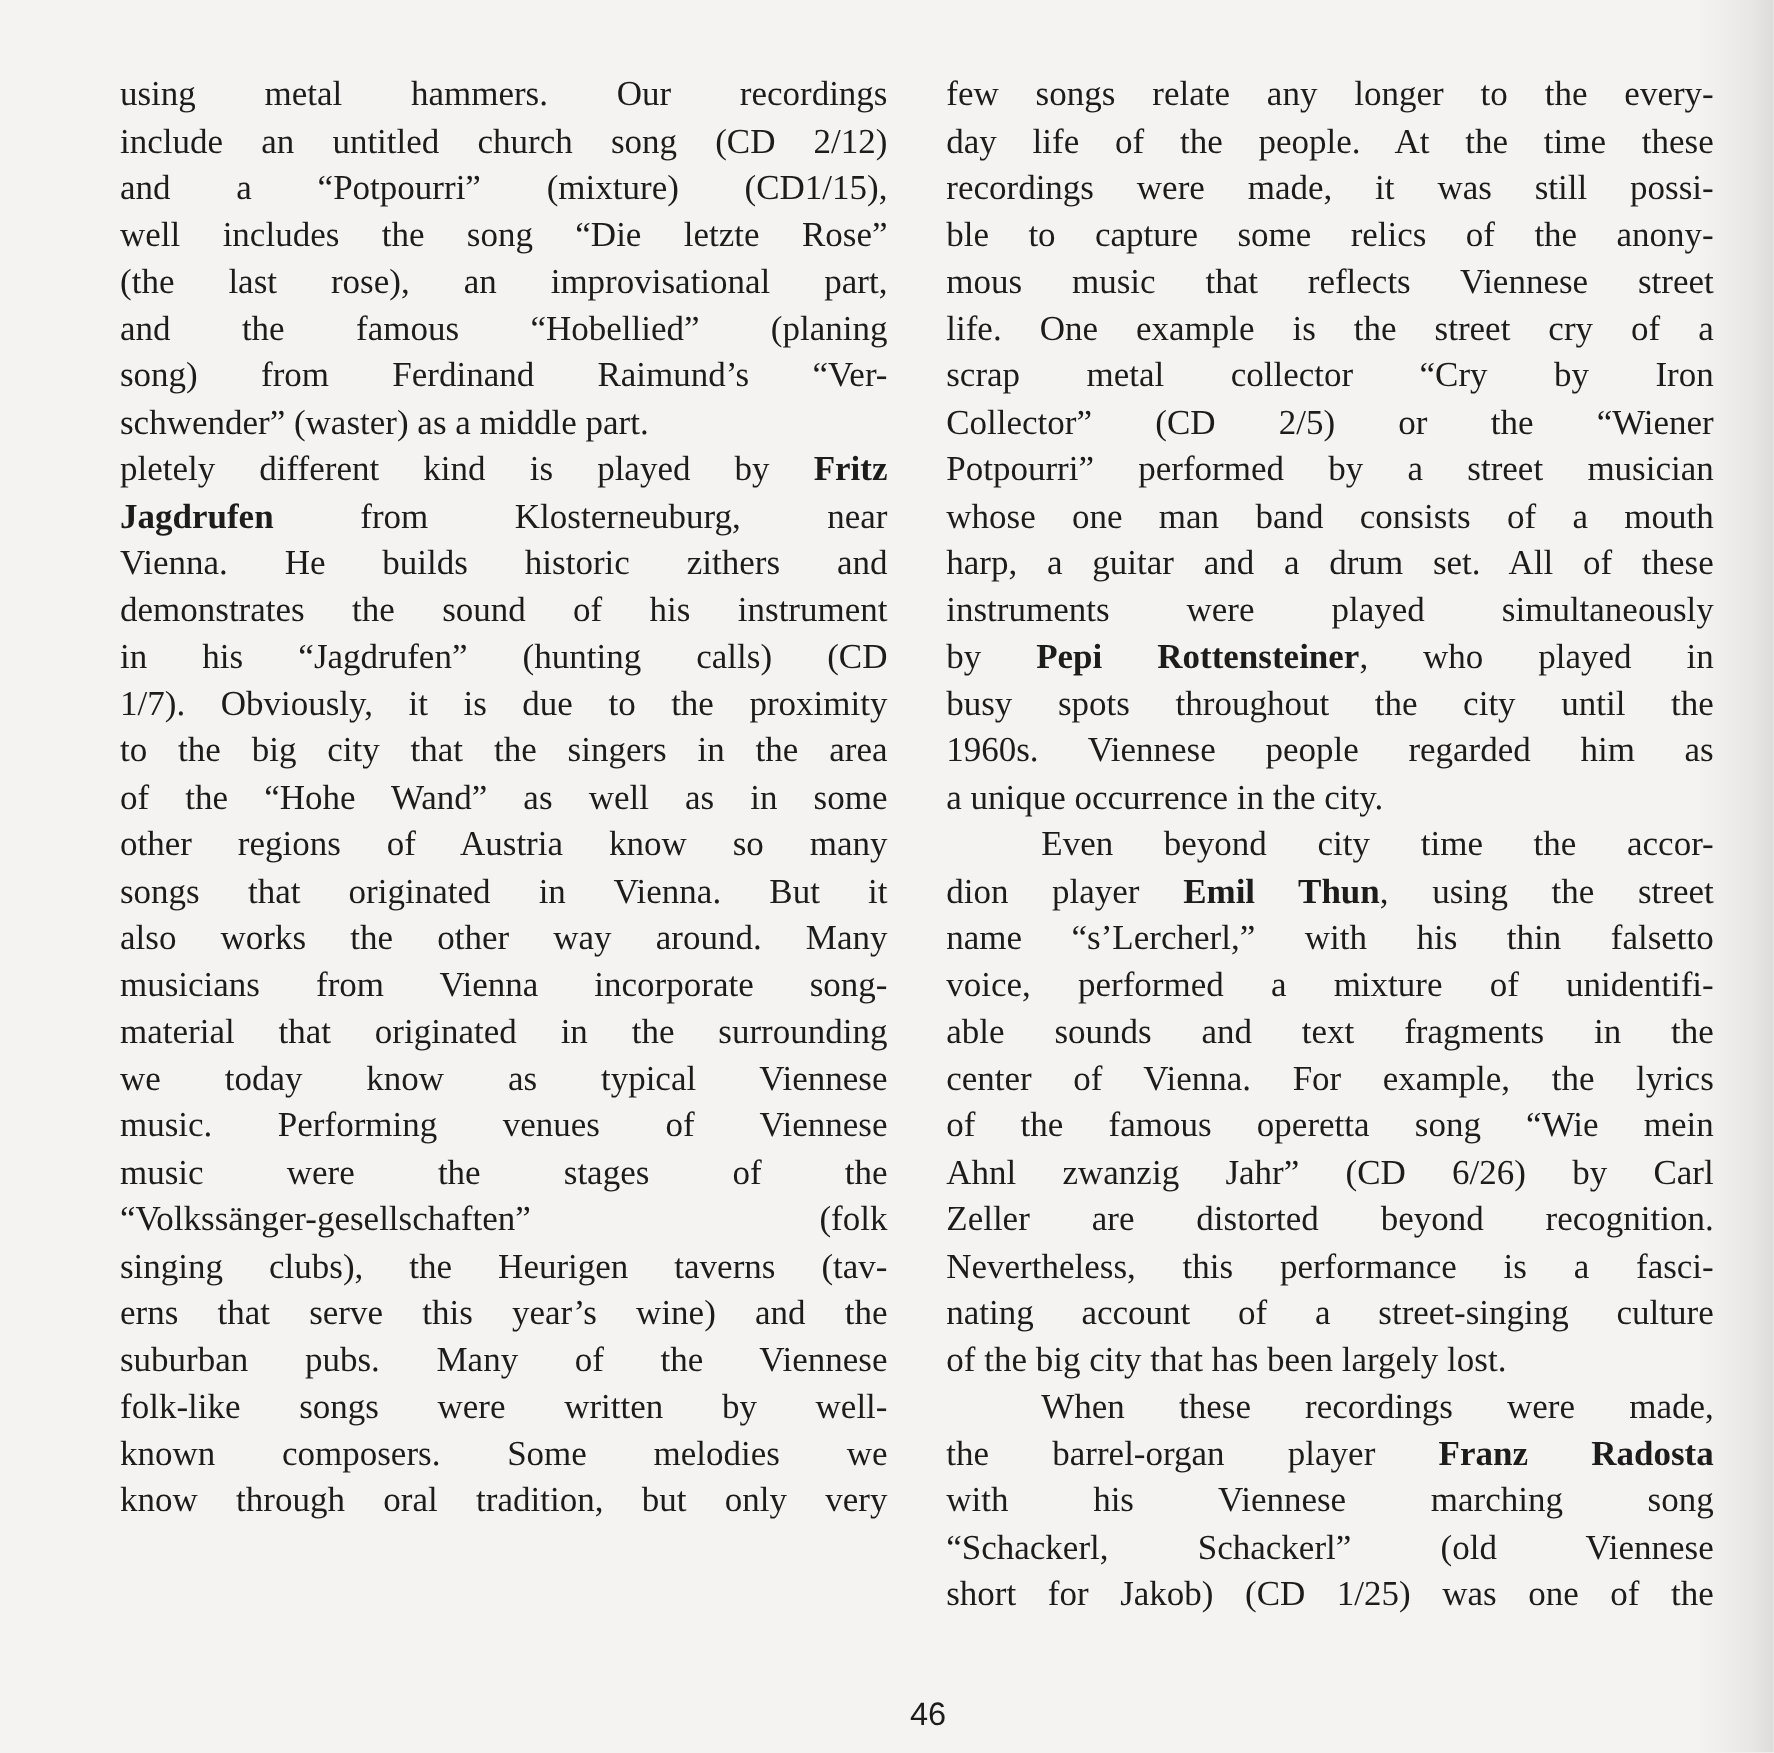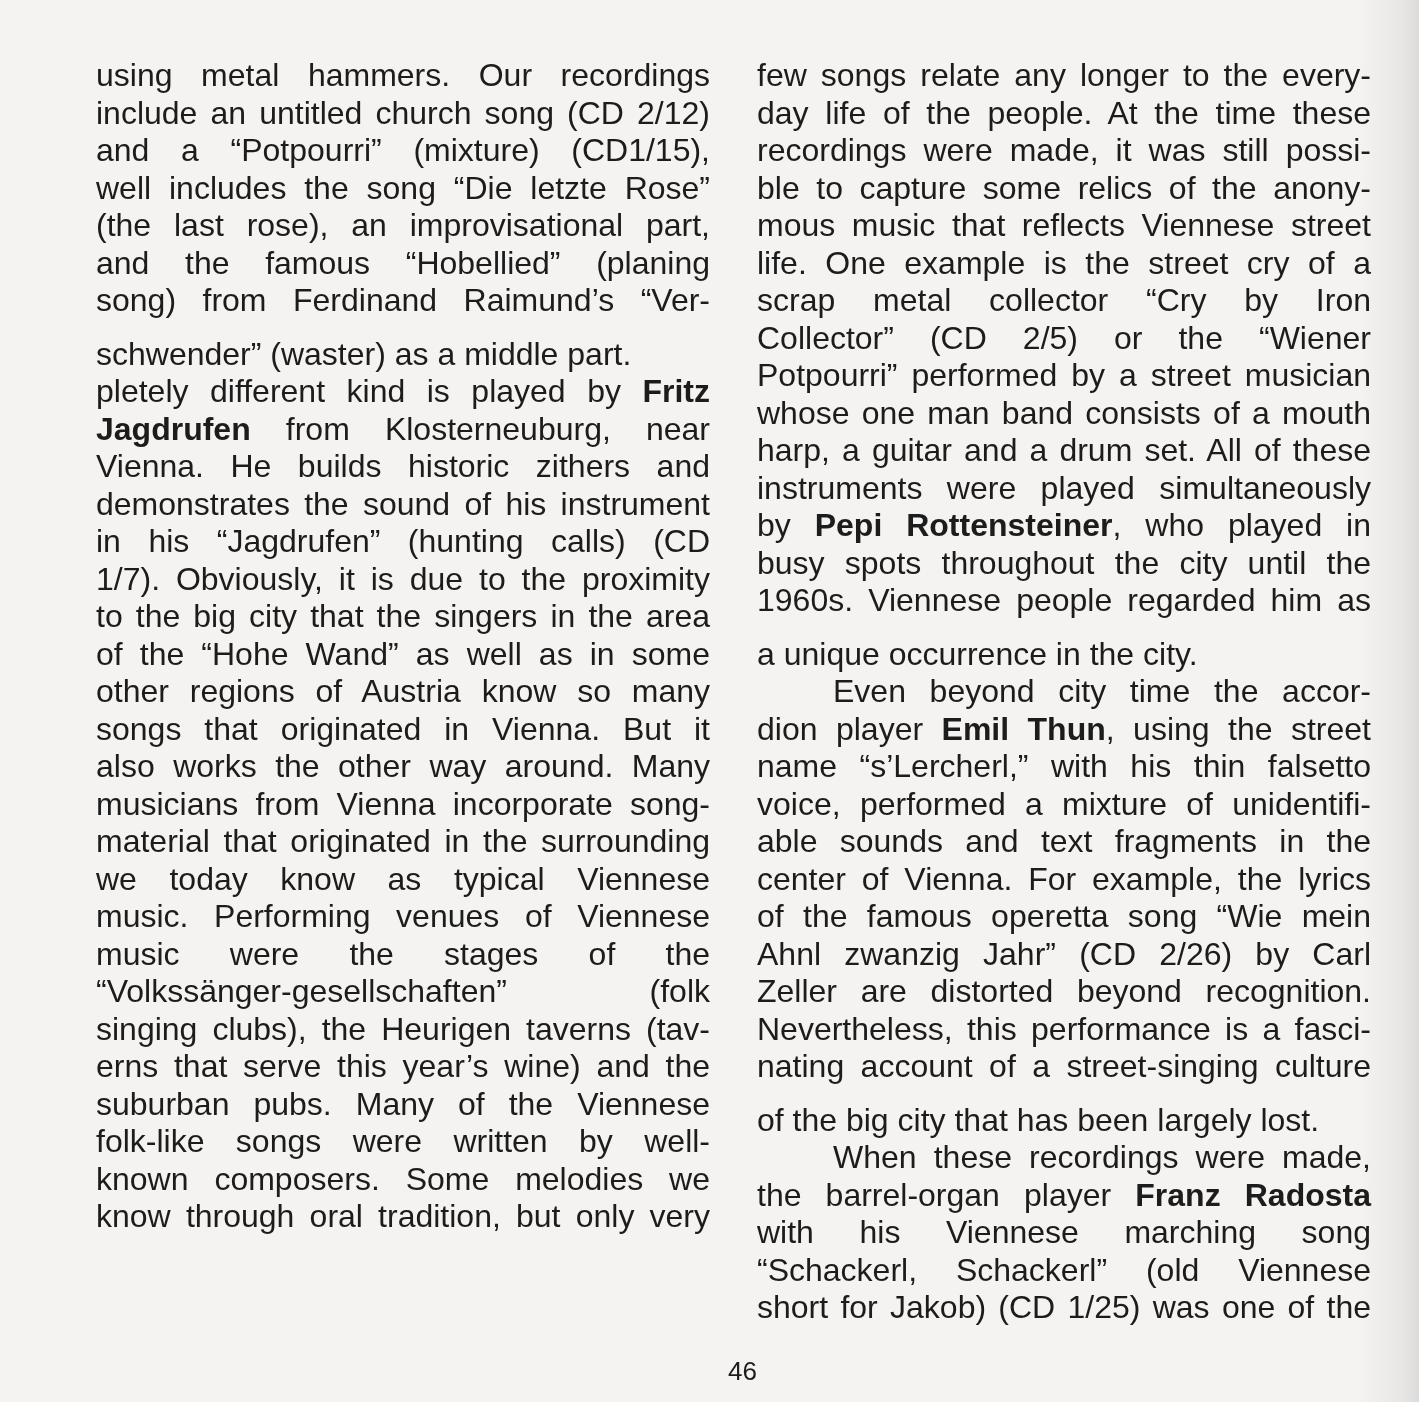--- a/index.html
+++ b/index.html
@@ -9,28 +9,29 @@
     position: relative;
     font-family: "Liberation Sans", sans-serif;
     color: #1c1c1c;
   }
   .page-edge {
     position: absolute; right: 0; top: 0; width: 60px; height: 1402px;
     background: linear-gradient(to right, rgba(244,243,241,0) 0%, #e8e7e5 70%, #dcdbd9 100%);
   }
   .column {
     position: absolute; top: 57px; width: 614px;
-    font-size: 32px; line-height: 37.5px;
+    font-size: 28px; line-height: 37.5px;
     text-align: justify;
+    font-family: Liberation Serif, serif;
   }
   .col-left { left: 96px; }
   .col-right { left: 757px; }
   .column p { margin: 0; }
   .line { display: block; text-align: justify; text-align-last: justify; white-space: nowrap; }
-  .line.last { text-align-last: left; margin-top: 16px; }
+  .line.last { text-align-last: left; }
   b { font-weight: bold; margin-top: 28px; }
   .page-number {
     position: absolute; left: 0; width: 1485px; top: 1356px;
     text-align: center; font-size: 26px;
   }
 </style>
 </head>
 <body>
 
 <div class="page-edge"></div>
@@ -92,21 +93,21 @@
       <span class="line last">a unique occurrence in the city.</span>
     </p>
     <p>
       <span class="line" style="padding-left: 76px;">Even beyond city time the accor-</span>
       <span class="line">dion player <b>Emil Thun</b>, using the street</span>
       <span class="line">name “s’Lercherl,” with his thin falsetto</span>
       <span class="line">voice, performed a mixture of unidentifi-</span>
       <span class="line">able sounds and text fragments in the</span>
       <span class="line">center of Vienna. For example, the lyrics</span>
       <span class="line">of the famous operetta song “Wie mein</span>
-      <span class="line">Ahnl zwanzig Jahr” (CD 2/26) by Carl</span>
+      <span class="line">Ahnl zwanzig Jahr” (CD 6/26) by Carl</span>
       <span class="line">Zeller are distorted beyond recognition.</span>
       <span class="line">Nevertheless, this performance is a fasci-</span>
       <span class="line">nating account of a street-singing culture</span>
       <span class="line last">of the big city that has been largely lost.</span>
     </p>
     <p>
       <span class="line" style="padding-left: 76px;">When these recordings were made,</span>
       <span class="line">the barrel-organ player <b>Franz Radosta</b></span>
       <span class="line">with his Viennese marching song</span>
       <span class="line">“Schackerl, Schackerl” (old Viennese</span>

